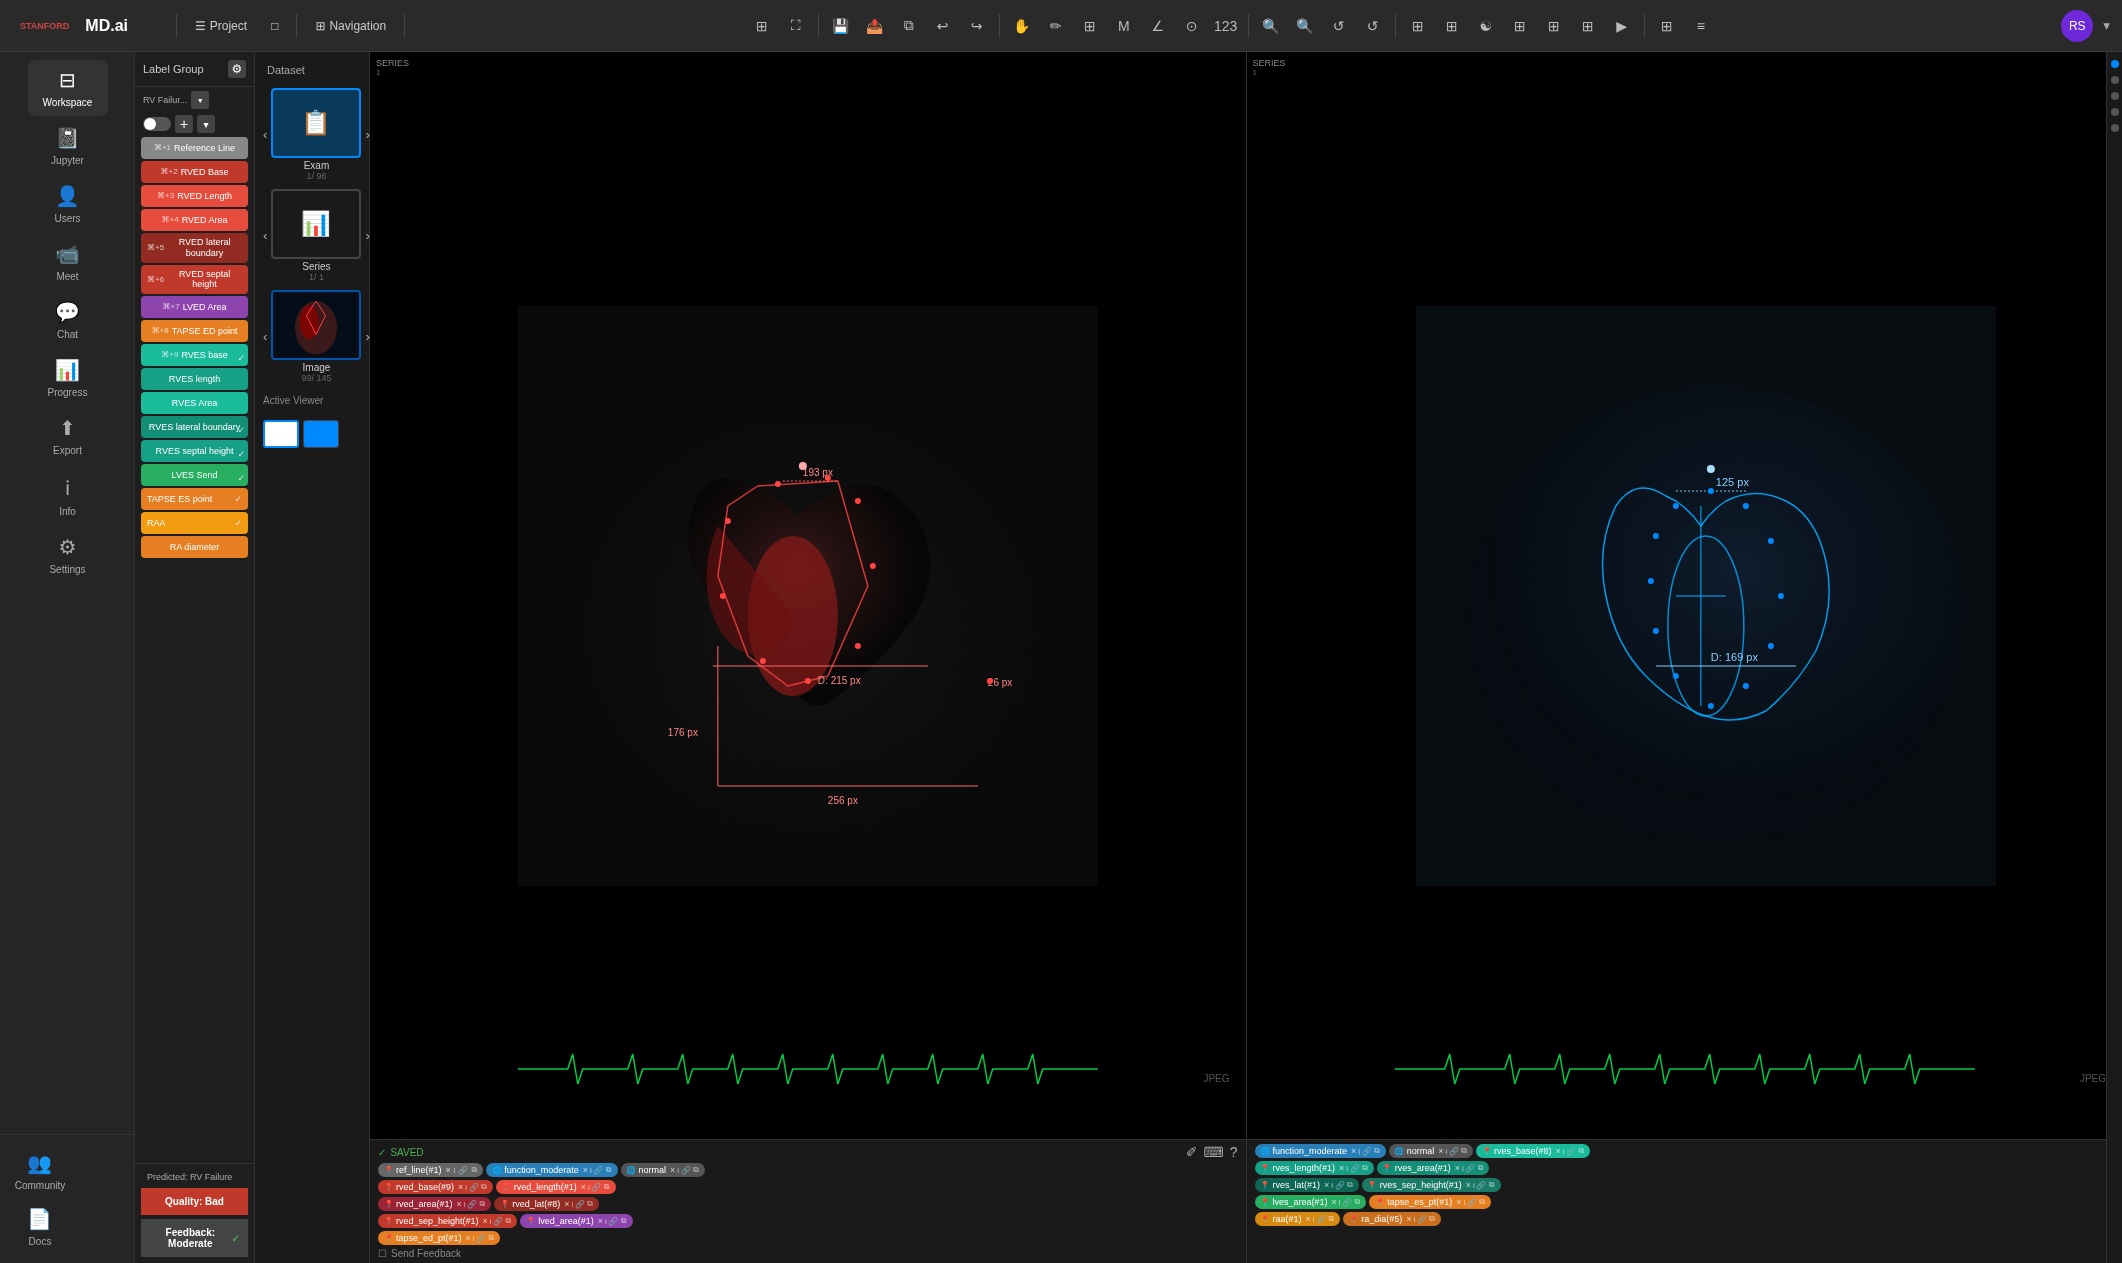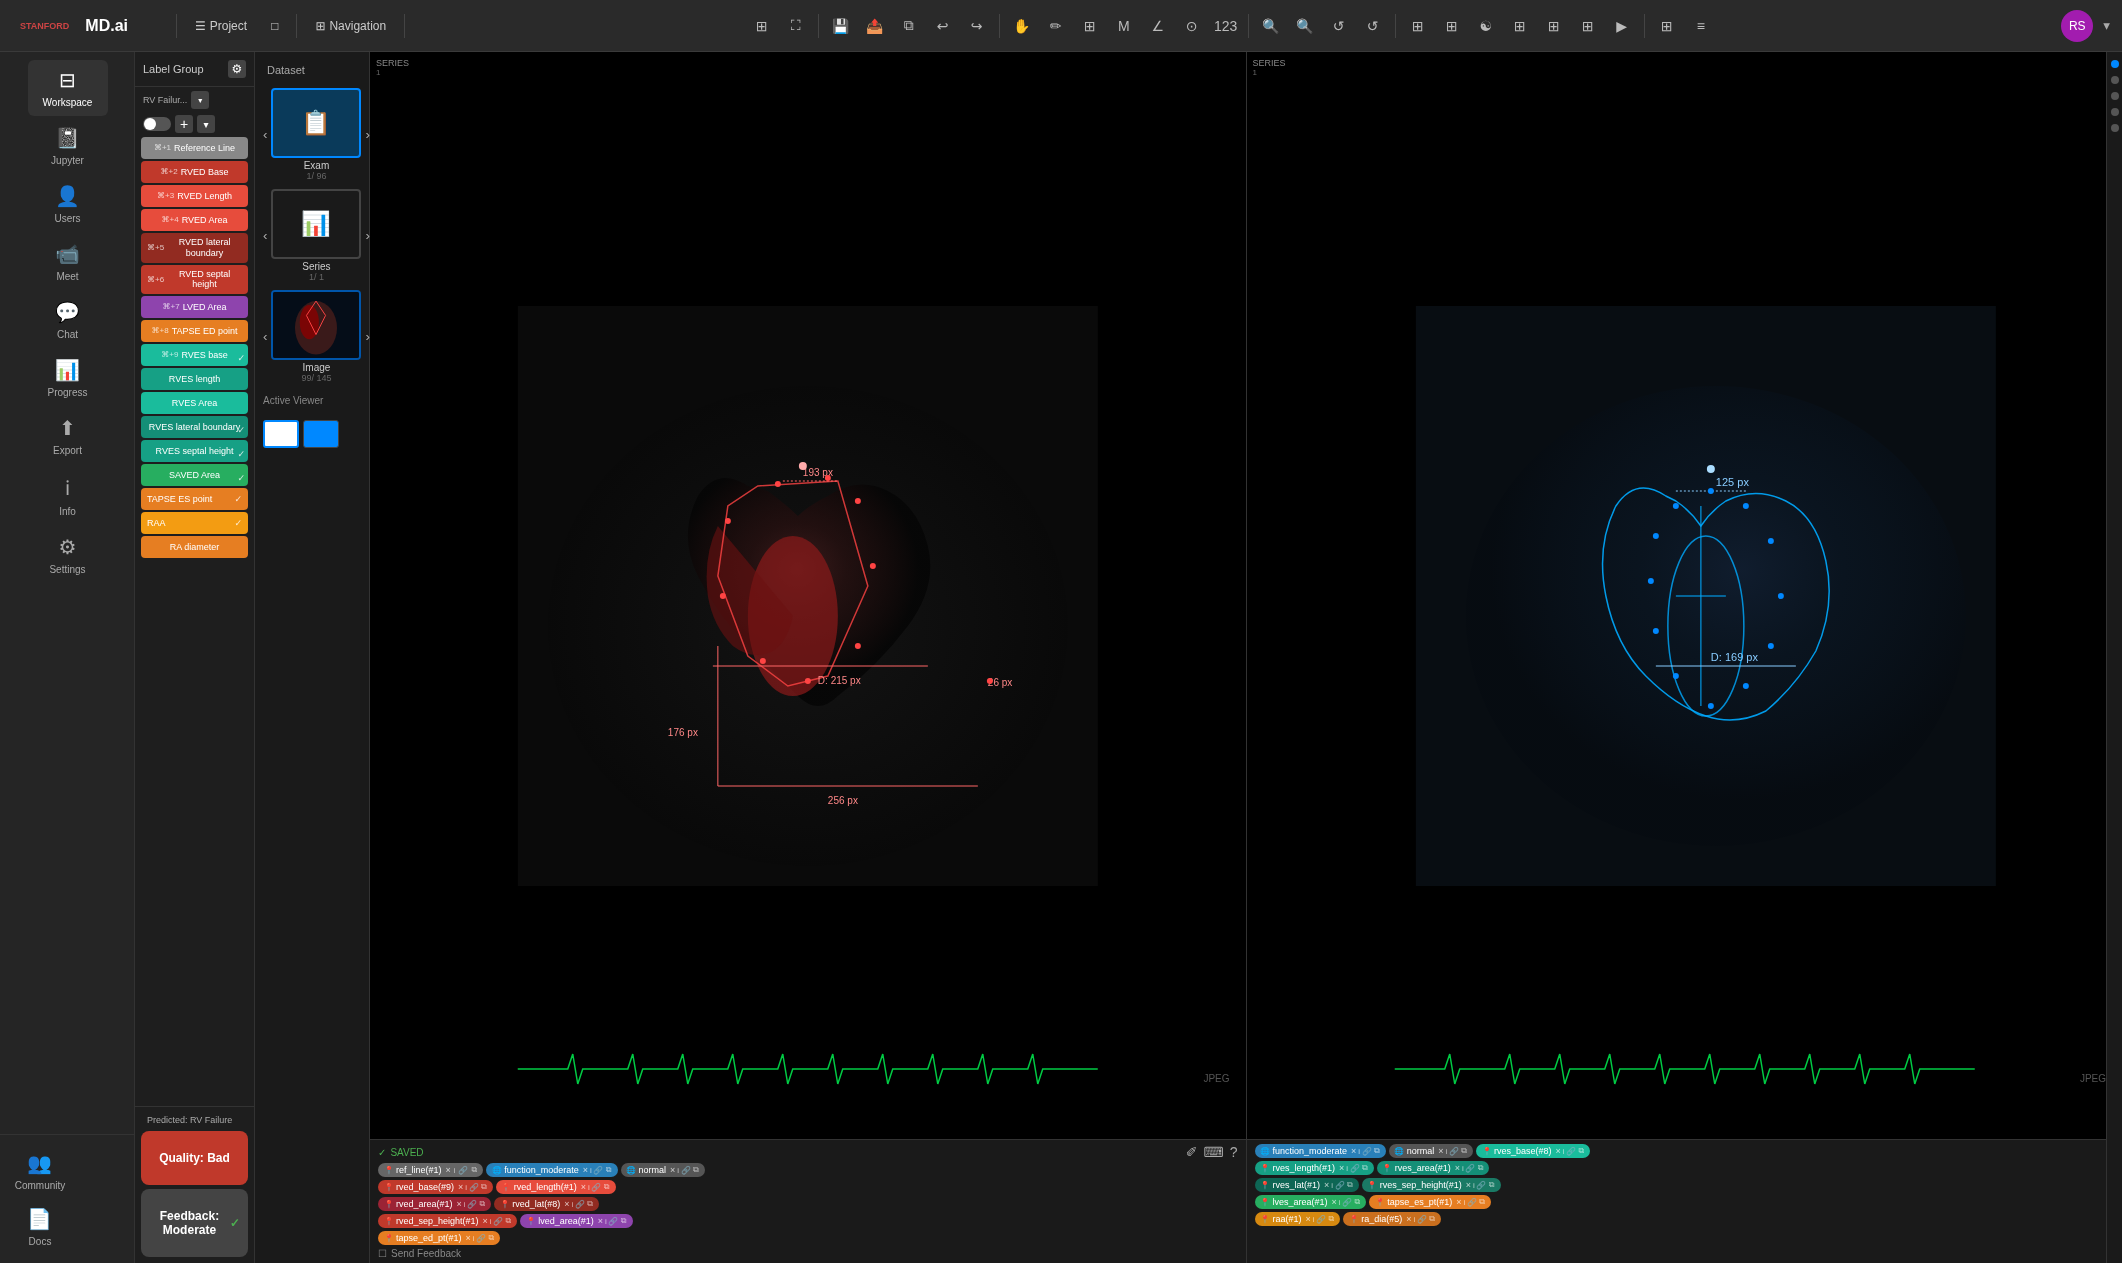--- a/index.html
+++ b/index.html
@@ -5,21 +5,21 @@
     * { box-sizing: border-box; margin: 0; padding: 0; }
     body { background: #1a1a1a; color: #ccc; font-family: -apple-system, BlinkMacSystemFont, 'Segoe UI', sans-serif; font-size: 11px; overflow: hidden; width: 2122px; height: 1263px; }
     
     
     .top-bar { display: flex; align-items: center; height: 52px; background: #2a2a2a; border-bottom: 1px solid #3a3a3a; padding: 0 8px; gap: 4px; }
     .logo { display: flex; align-items: center; gap: 16px; padding: 0 12px; font-size: 13px; color: #fff; font-weight: 600; width: 160px; }
     .divider-v { width: 1px; height: 24px; background: #444; margin: 0 4px; }
     .top-btn { display: flex; align-items: center; gap: 4px; padding: 4px 10px; background: transparent; border: none; color: #ccc; cursor: pointer; border-radius: 4px; font-size: 12px; height: 32px; }
     .toolbar-center { display: flex; align-items: center; gap: 2px; flex: 1; justify-content: center; }
     .tool-btn { width: 32px; height: 32px; display: flex; align-items: center; justify-content: center; background: transparent; border: none; color: #bbb; cursor: pointer; border-radius: 4px; font-size: 14px; }
-    .avatar { width: 32px; height: 32px; border-radius: 50%; background: #a21caf; display: flex; align-items: center; justify-content: center; font-size: 12px; color: #fff; cursor: pointer; margin-left: auto; }
+    .avatar { width: 32px; height: 32px; border-radius: 50%; background: #6d28d9; display: flex; align-items: center; justify-content: center; font-size: 12px; color: #fff; cursor: pointer; margin-left: auto; }
     .chevron-btn { background: transparent; border: none; color: #aaa; cursor: pointer; padding: 4px; }
 
     
     .left-sidebar { position: absolute; top: 52px; left: 0; width: 135px; height: calc(1263px - 52px); background: #252525; border-right: 1px solid #333; display: flex; flex-direction: column; }
     .sidebar-icons { display: flex; flex-direction: column; align-items: center; padding: 8px 0; gap: 2px; width: 135px; }
     .sidebar-item { display: flex; flex-direction: column; align-items: center; padding: 8px 4px; cursor: pointer; border-radius: 6px; width: 80px; color: #aaa; font-size: 10px; gap: 3px; text-align: center; }
     .sidebar-item.active { color: #fff; background: #333; }
     .sidebar-icon { font-size: 20px; margin-bottom: 2px; }
     .sidebar-bottom { margin-top: auto; border-top: 1px solid #333; padding: 8px 0; }
 
@@ -28,21 +28,21 @@
     .labels-header { padding: 8px; display: flex; align-items: center; justify-content: space-between; border-bottom: 1px solid #333; }
     .add-btn { width: 18px; height: 18px; background: #444; border: none; color: #fff; border-radius: 3px; cursor: pointer; font-size: 12px; display: flex; align-items: center; justify-content: center; }
     .label-tag { display: flex; align-items: center; justify-content: center; text-align: center; padding: 4px 6px; margin: 2px 6px; border-radius: 4px; font-size: 9px; color: #fff; cursor: pointer; line-height: 1.2; min-height: 22px; position: relative; }
     .label-tag .hotkey { font-size: 8px; color: rgba(255,255,255,0.7); margin-right: 3px; }
     .label-tag .check { position: absolute; right: 3px; bottom: 2px; font-size: 9px; color: rgba(255,255,255,0.8); }
     .labels-list { flex: 1; overflow-y: auto; padding-bottom: 8px; }
     .labels-list::-webkit-scrollbar { width: 4px; }
     .labels-list::-webkit-scrollbar-track { background: #1a1a1a; }
     .labels-list::-webkit-scrollbar-thumb { background: #444; }
     .labels-footer { padding: 6px; border-top: 1px solid #333; display: flex; flex-direction: column; gap: 4px; }
-    .quality-btn { padding: 20px 8px; border-radius: 8px; font-size: 12px; border: none; cursor: pointer; text-align: center; font-weight: 600; }
+    .quality-btn { padding: 8px 8px; border-radius: 0; font-size: 10px; border: none; cursor: pointer; text-align: center; font-weight: 600; }
 
     
     .dataset-panel { position: absolute; top: 52px; left: 255px; width: 115px; height: calc(1263px - 52px); background: #1a1a1a; border-right: 1px solid #333; display: flex; flex-direction: column; padding: 8px 0; }
     .dataset-title { padding: 4px 12px 8px; font-size: 11px; color: #aaa; }
 
     
     .main-content { position: absolute; top: 52px; left: 370px; right: 0; bottom: 0; display: flex; flex-direction: column; }
     .viewers-row { display: flex; flex: 1; }
     .viewer-panel { flex: 1; position: relative; background: #000; border-right: 1px solid #333; overflow: hidden; }
     .viewer-panel:last-child { border-right: none; }
@@ -285,21 +285,21 @@
       <span>RVES lateral boundary</span>
       <span class="check">✓</span>
     </div>
 
     <div class="label-tag lc-rves-sep">
       <span>RVES septal height</span>
       <span class="check">✓</span>
     </div>
 
     <div class="label-tag lc-lves">
-      <span>SAVED Area</span>
+      <span>LVES Send</span>
       <span class="check">✓</span>
     </div>
 
     <div class="label-tag lc-tapse" style="display:flex;align-items:center;justify-content:space-between;">
       <span>TAPSE ES point</span>
       <span class="check" style="position:static;margin-left:4px;">✓</span>
     </div>
 
     <div class="label-tag lc-raa" style="display:flex;align-items:center;justify-content:space-between;">
       <span>RAA</span>

